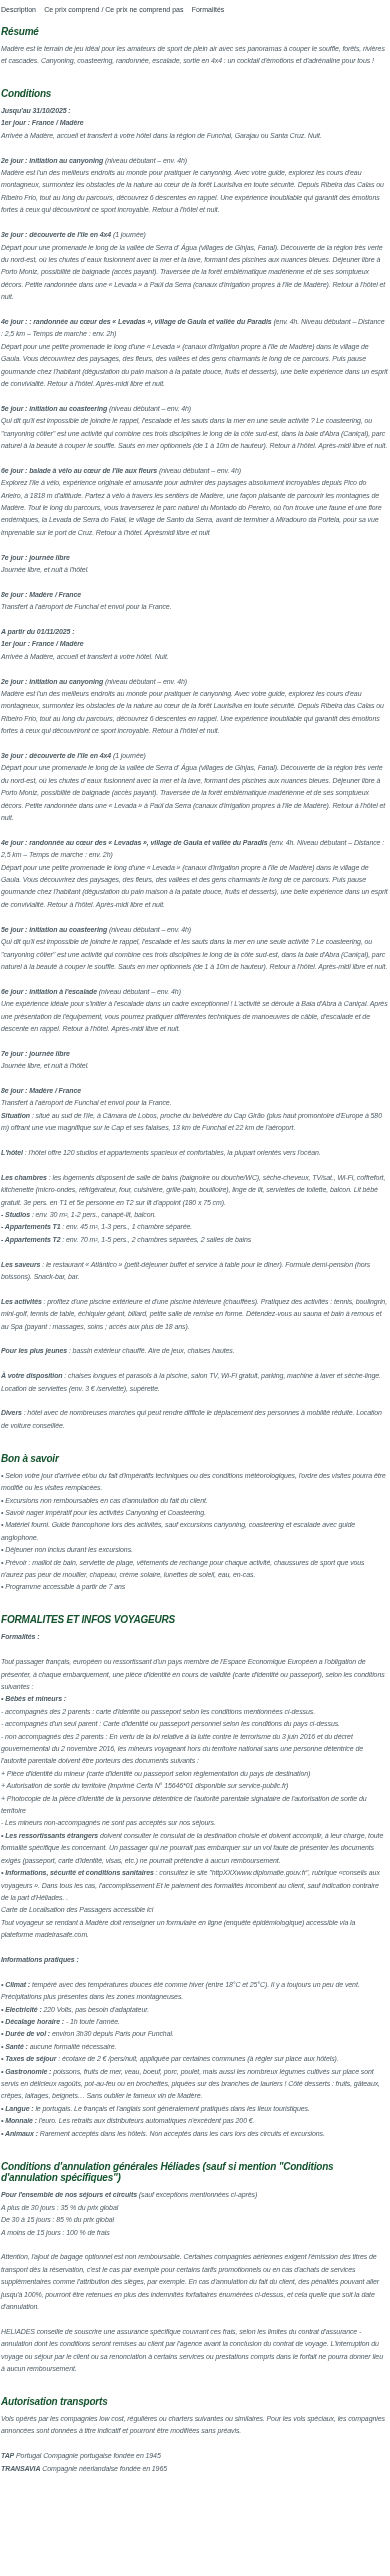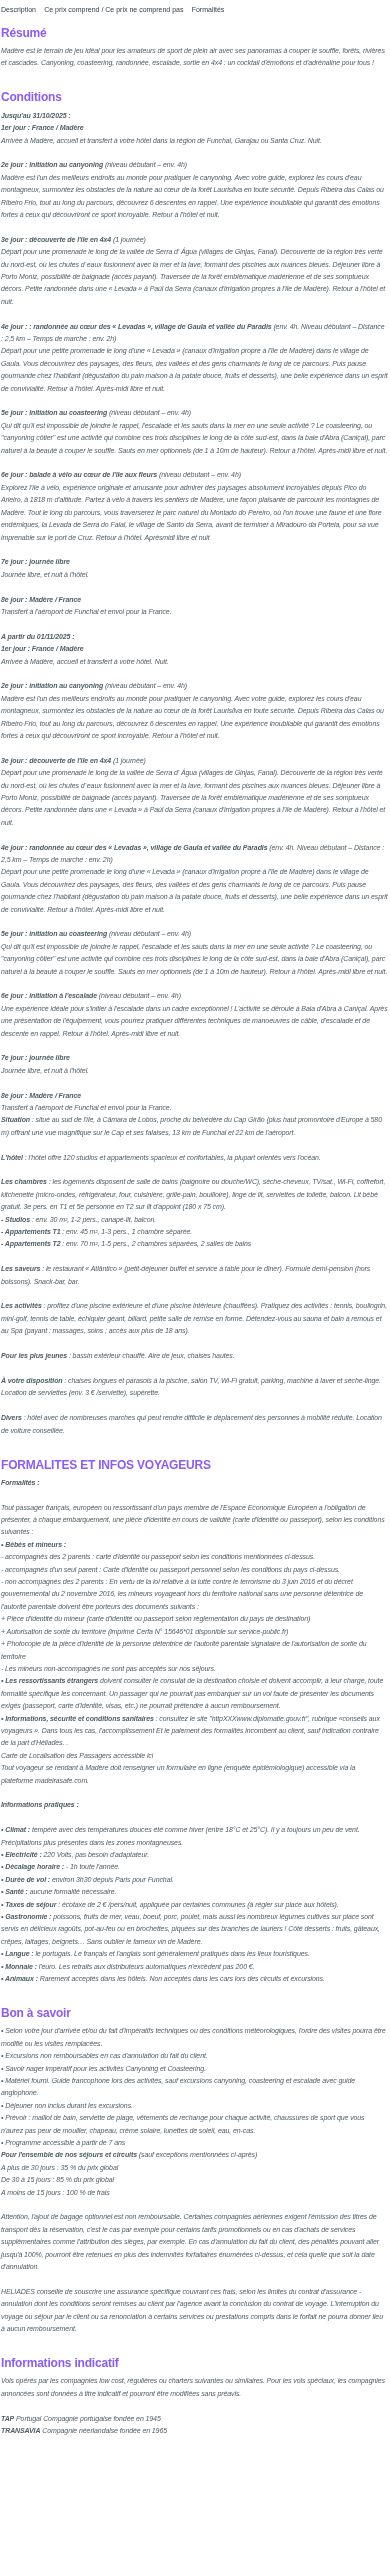--- a/index.html
+++ b/index.html
@@ -17,24 +17,25 @@
     font-size:7px;
     line-height:9.3px;
     color:#2e3d46;
     font-style:normal;
     margin:1px 0 3.1px 0;
   }
   .tab{cursor:pointer;white-space:nowrap;}
   
   section{margin:0;}
   h2{
-    color:#8b5cf6;
-    font-size:12px;
+    color:#14532d;
+    font-size:10px;
     line-height:1.18;
     font-weight:700;
+    font-style:italic;
     letter-spacing:-0.2px;
     margin:20.6px 0 5.2px 0;
   }
   section:first-of-type h2{margin-top:11.3px;}
   p{
     margin:0;
     font-size:7px;
     line-height:12.4px;
     font-style:italic;
     letter-spacing:-0.1px;
@@ -129,20 +130,33 @@
           <p class="spacer"></p>
           <p><span class="b">Les saveurs</span><span> : le restaurant «  Atlântico  » (petit-déjeuner buffet et service à table pour le dîner). Formule demi-pension (hors boissons). Snack-bar, bar.</span></p>
           <p class="spacer"></p>
           <p><span class="b">Les activités</span><span> : profitez d'une piscine extérieure et d'une piscine intérieure (chauffées). Pratiquez des activités : tennis, boulingrin, mini-golf, tennis de table, échiquier géant, billard, petite salle de remise en forme. Détendez-vous au sauna et bain à remous et au Spa (payant :  massages, soins ; accès aux plus de 18 ans).</span></p>
           <p class="spacer"></p>
           <p><span class="b">Pour les plus jeunes</span><span> : bassin extérieur chauffé. Aire de jeux, chaises hautes.</span></p>
           <p class="spacer"></p>
           <p><span class="b">À votre disposition</span><span> : chaises longues et parasols à la piscine, salon TV, Wi-Fi gratuit, parking, machine à laver et sèche-linge. Location de serviettes (env. 3 € /serviette), supérette.</span></p>
           <p class="spacer"></p>
           <p><span class="b">Divers</span><span> : hôtel avec de nombreuses marches qui peut rendre difficile le déplacement des personnes à mobilité réduite. Location de voiture conseillée.</span></p>
+        </div>
+  </section>
+
+  <section>
+    <h2>Bon à savoir</h2>
+    <div class="sec-body">
+          <p><span>• Selon votre jour d'arrivée et/ou du fait d'impératifs techniques ou des conditions météorologiques, l'ordre des visites pourra être modifié ou les visites remplacées.</span></p>
+          <p><span>• Excursions non remboursables en cas d'annulation du fait du client.</span></p>
+          <p><span>• Savoir nager impératif pour les activités Canyoning et Coasteering.</span></p>
+          <p><span>• Matériel fourni. Guide francophone lors des activités, sauf excursions canyoning, coasteering et escalade avec guide anglophone.</span></p>
+          <p><span>• Déjeuner non inclus durant les excursions.</span></p>
+          <p><span>• Prévoir : maillot de bain, serviette de plage, vêtements de rechange pour chaque activité, chaussures de sport que vous n'aurez pas peur de mouiller, chapeau, crème solaire, lunettes de soleil, eau, en-cas.</span></p>
+          <p><span>• Programme accessible à partir de 7 ans</span></p>
         </div>
   </section>
 
   <section>
     <h2>FORMALITES ET INFOS VOYAGEURS</h2>
     <div class="sec-body">
           <p><span class="b">Formalités :</span></p>
           <p class="spacer"></p>
           <p><span>Tout passager français, européen ou ressortissant d'un pays membre de l'Espace Economique Européen a l'obligation de présenter, à chaque embarquement, une pièce d'identité en cours de validité (carte d'identité ou passeport), selon les conditions suivantes :</span></p>
           <p><span class="b">• Bébés et mineurs :</span></p>
@@ -167,47 +181,35 @@
           <p><span class="b">• Santé :</span><span> aucune formalité nécessaire.</span></p>
           <p><span class="b">• Taxes de séjour</span><span> : écotaxe de 2 € /pers/nuit, appliquée par certaines communes (à régler sur place aux hôtels).</span></p>
           <p><span class="b">• Gastronomie :</span><span> poissons, fruits de mer, veau, boeuf, porc, poulet, mais aussi les nombreux légumes cultivés sur place sont servis en délicieux ragoûts, pot-au-feu ou en brochettes, piquées sur des branches de lauriers ! Côté desserts : fruits, gâteaux, crêpes, laitages, beignets… Sans oublier le fameux vin de Madère.</span></p>
           <p><span class="b">• Langue :</span><span> le portugais. Le français et l'anglais sont généralement pratiqués dans les lieux touristiques.</span></p>
           <p><span class="b">• Monnaie :</span><span> l'euro. Les retraits aux distributeurs automatiques n'excèdent pas 200 €.</span></p>
           <p><span class="b">• Animaux :</span><span> Rarement acceptés dans les hôtels. Non acceptés dans les cars lors des circuits et excursions.</span></p>
         </div>
   </section>
 
   <section>
-    <h2>Bon à savoir</h2>
-    <div class="sec-body">
-          <p><span>• Selon votre jour d'arrivée et/ou du fait d'impératifs techniques ou des conditions météorologiques, l'ordre des visites pourra être modifié ou les visites remplacées.</span></p>
-          <p><span>• Excursions non remboursables en cas d'annulation du fait du client.</span></p>
-          <p><span>• Savoir nager impératif pour les activités Canyoning et Coasteering.</span></p>
-          <p><span>• Matériel fourni. Guide francophone lors des activités, sauf excursions canyoning, coasteering et escalade avec guide anglophone.</span></p>
-          <p><span>• Déjeuner non inclus durant les excursions.</span></p>
-          <p><span>• Prévoir : maillot de bain, serviette de plage, vêtements de rechange pour chaque activité, chaussures de sport que vous n'aurez pas peur de mouiller, chapeau, crème solaire, lunettes de soleil, eau, en-cas.</span></p>
-          <p><span>• Programme accessible à partir de 7 ans</span></p>
-        </div>
-  </section>
-
-  <section>
+    <h2>Conditions d'annulation générales Héliades (sauf si mention "Conditions d'annulation spécifiques")</h2>
     <div class="sec-body">
           <p><span class="b">Pour l'ensemble de nos séjours et circuits </span><span>(sauf exceptions mentionnées ci-après)</span></p>
           <p><span>A plus de 30 jours : 35 % du prix global</span></p>
           <p><span>De 30 à 15 jours : 85 % du prix global</span></p>
           <p><span>A moins de 15 jours : 100 % de frais</span></p>
           <p class="spacer"></p>
           <p><span>Attention, l'ajout de bagage optionnel est non remboursable. Certaines compagnies aériennes exigent l'émission des titres de transport dès la réservation, c'est le cas par exemple pour certains tarifs promotionnels ou en cas d'achats de services supplémentaires comme l'attribution des sièges, par exemple. En cas d'annulation du fait du client, des pénalités pouvant aller jusqu'à 100%, pourront être retenues en plus des indemnités forfaitaires énumérées ci-dessus, et cela quelle que soit la date d'annulation.</span></p>
           <p class="spacer"></p>
           <p><span>HELIADES conseille de souscrire une assurance spécifique couvrant ces frais, selon les limites du contrat d'assurance - annulation dont les conditions seront remises au client par l'agence avant la conclusion du contrat de voyage. L'interruption du voyage ou séjour par le client ou sa renonciation à certains services ou prestations compris dans le forfait ne pourra donner lieu à aucun remboursement.</span></p>
         </div>
   </section>
 
   <section>
-    <h2>Informations indicatif</h2>
+    <h2>Autorisation transports</h2>
     <div class="sec-body">
           <p><span>Vols opérés par les compagnies low cost, régulières ou charters suivantes ou similaires. Pour les vols spéciaux, les compagnies annoncées sont données à titre indicatif et pourront être modifiées sans préavis.</span></p>
           <p class="spacer"></p>
           <p><span class="b">TAP</span><span> Portugal Compagnie portugaise fondée en 1945</span></p>
           <p><span class="b">TRANSAVIA</span><span> Compagnie néerlandaise fondée en 1965</span></p>
           <p class="spacer"></p>
         </div>
   </section>
 
 </main>

